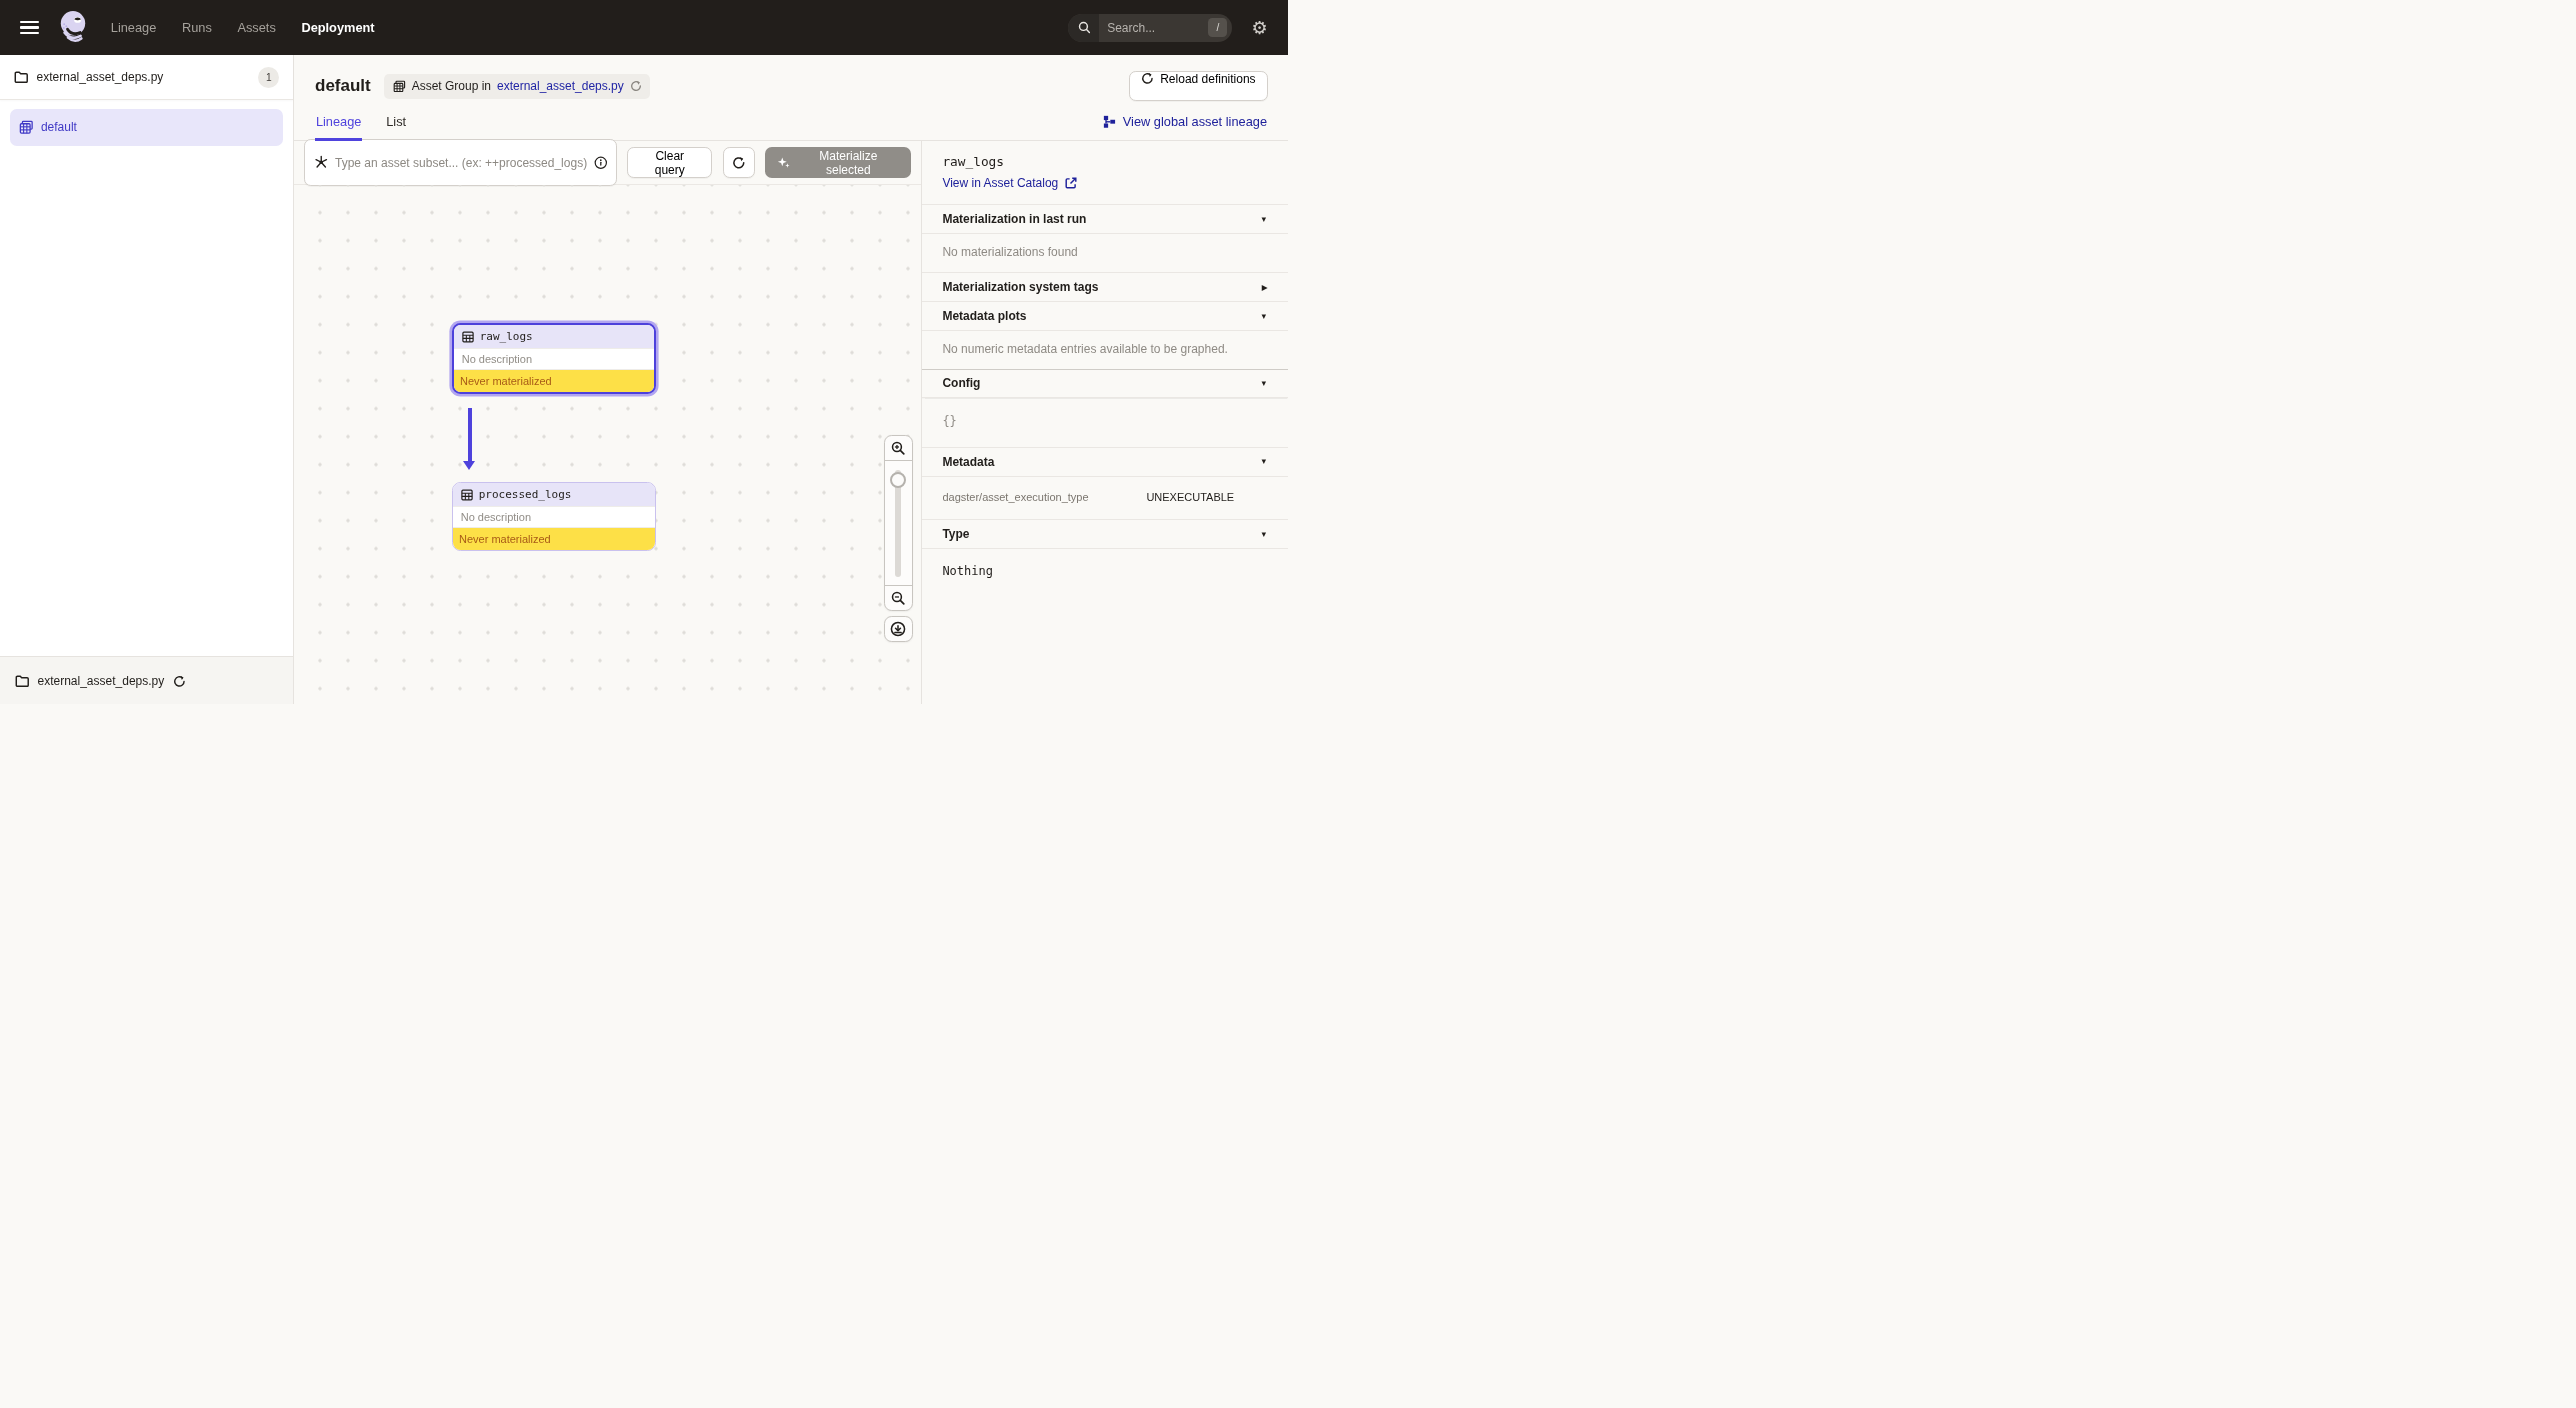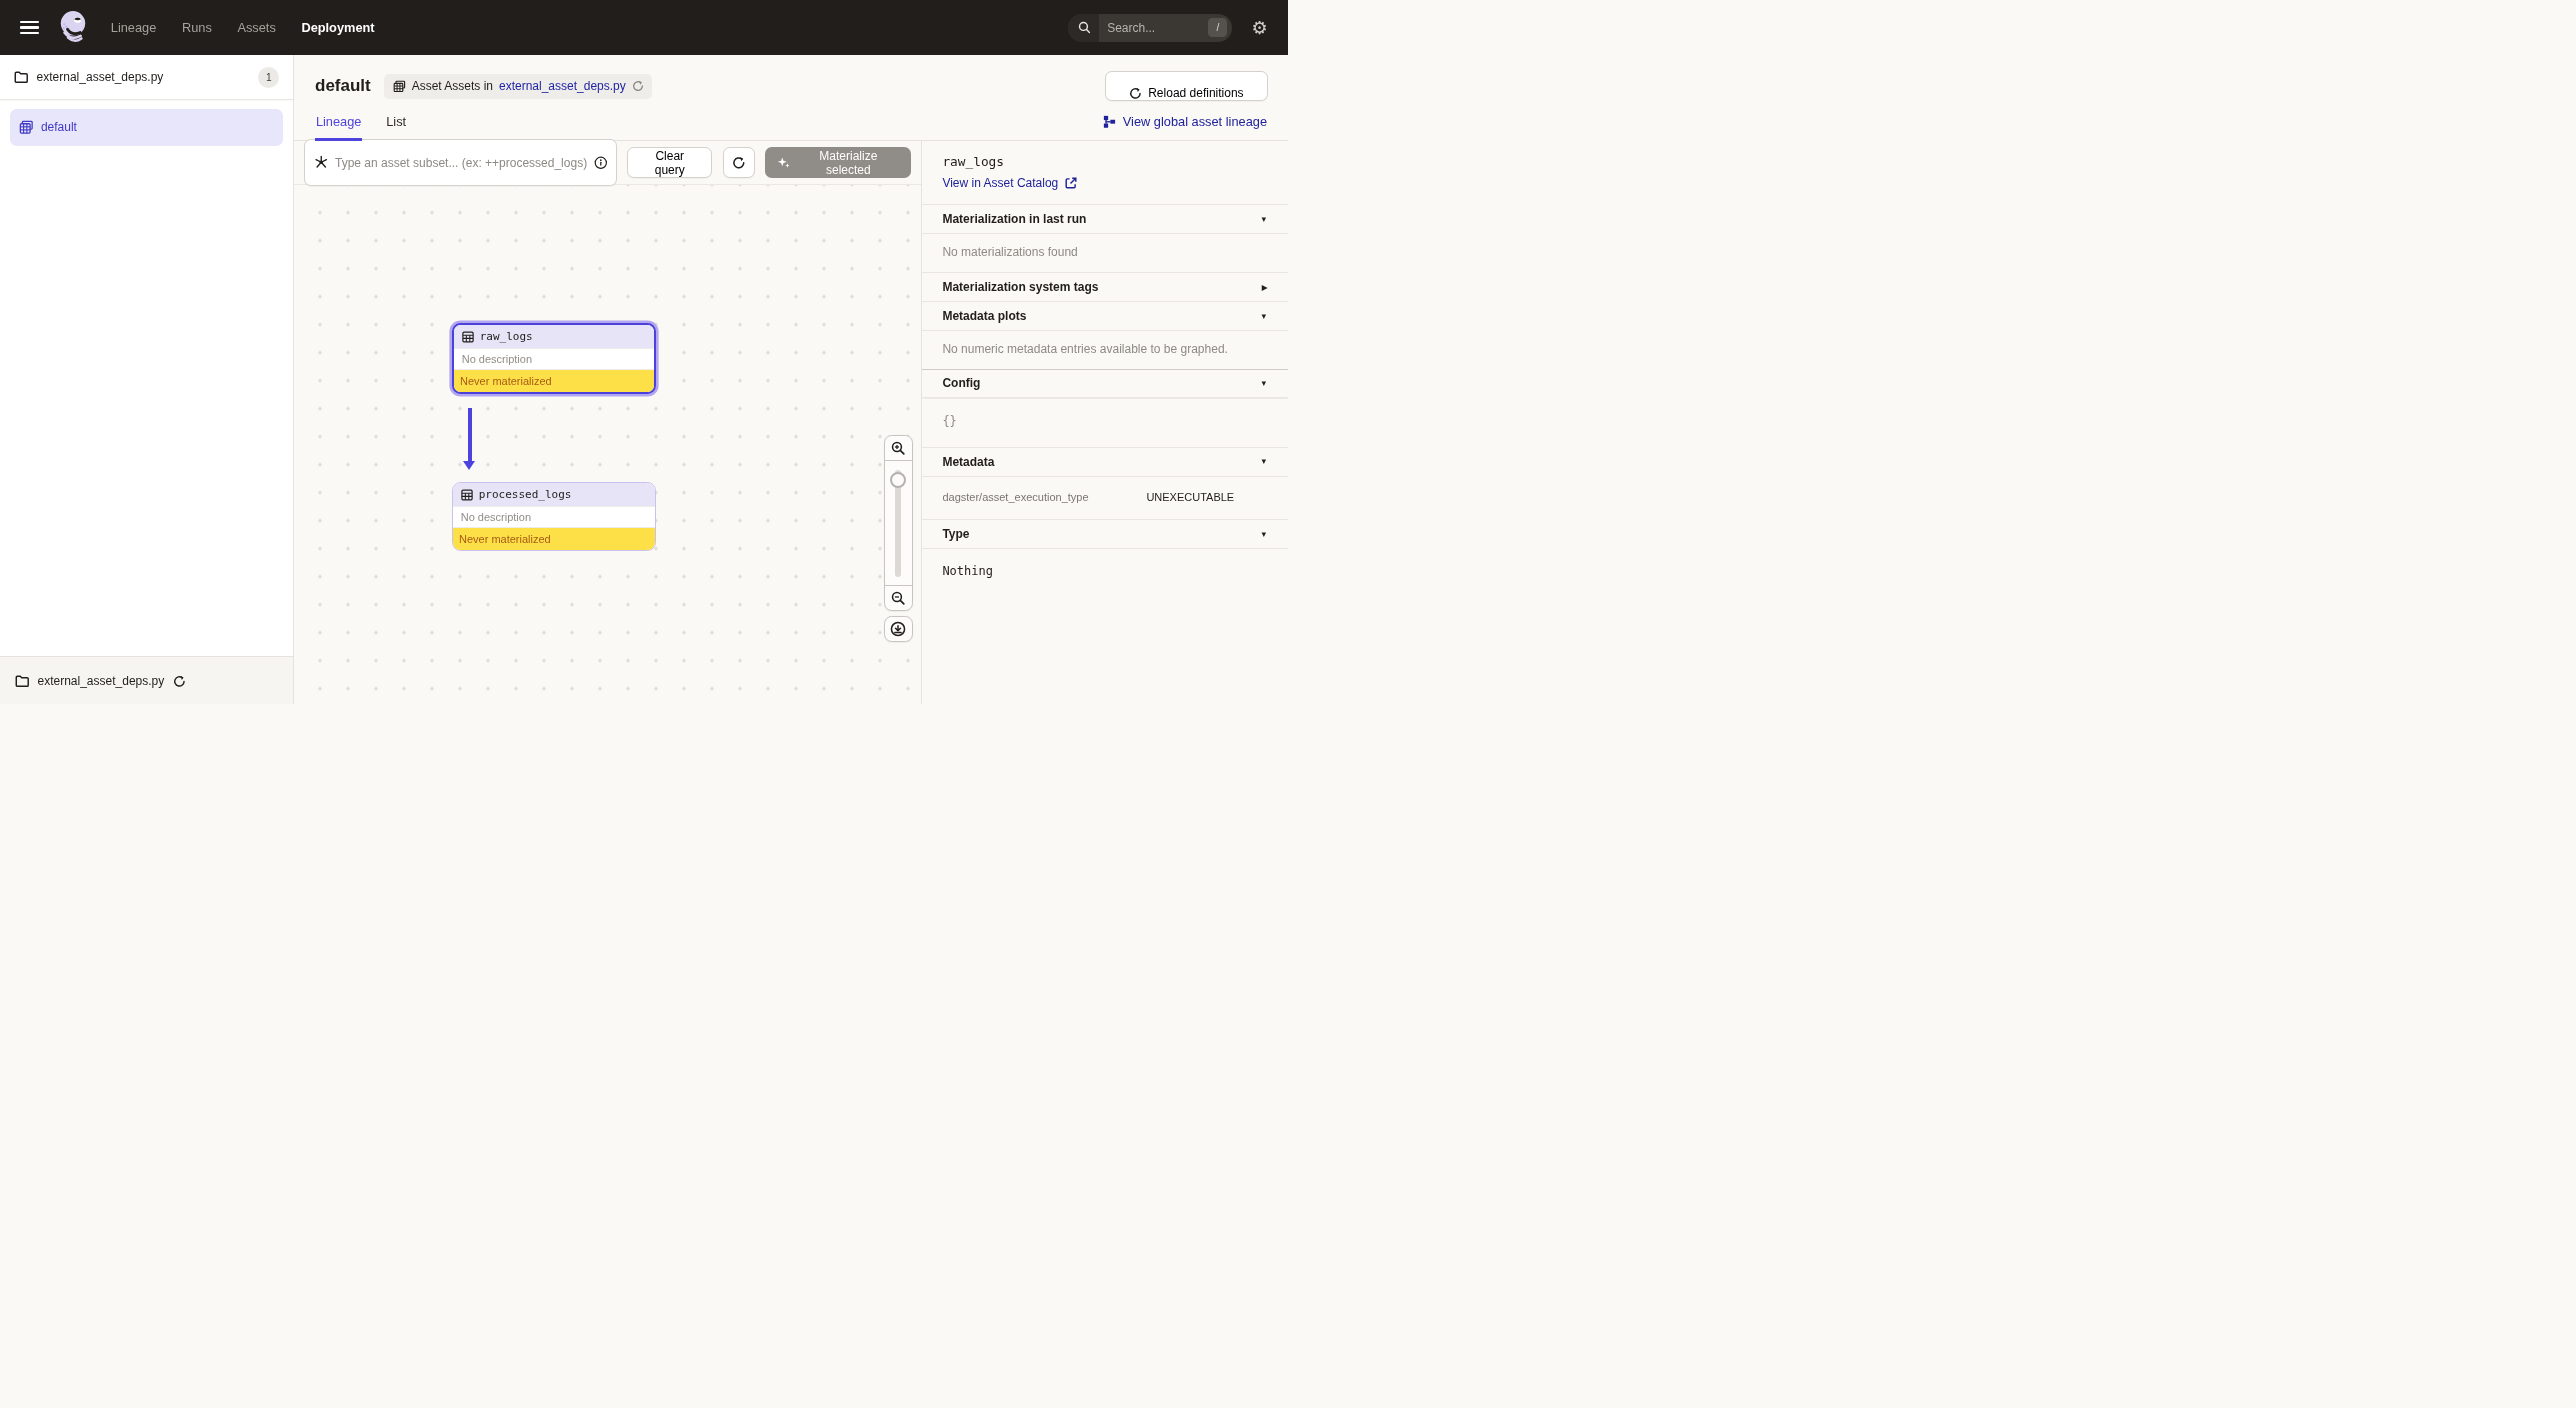--- a/index.html
+++ b/index.html
@@ -36,21 +36,21 @@
   .sidebar-flex { flex:1; }
   .sidebar-footer { height:49px; background:#F6F5F2; border-top:0.9px solid #E6E3DF; display:flex; align-items:center; gap:8.5px; padding:0 14.5px; font-size:12px; }
 
   
   .main { flex:1; display:flex; flex-direction:column; background:#FAF9F6; min-width:0; }
   .page-header { display:flex; align-items:center; padding:16px 20.4px 0 21px; }
   .page-title { font-size:17px; font-weight:700; margin-right:13.6px; }
   .group-pill { display:flex; align-items:center; gap:6px; height:25px; background:#EFEDE9; border-radius:5.1px; padding:0 8.5px; font-size:12px; }
   .group-pill a { color:#2125A5; text-decoration:none; cursor:pointer; }
   .header-spacer { flex:1; }
-  .reload-btn { display:flex; align-items:flex-end; gap:6.8px; height:30px; padding:0 23px; background:#FFFFFF; border:0.9px solid #D4D0CB; border-radius:6.8px; font-size:12px; cursor:pointer; box-shadow:0 0.9px 0.9px rgba(0,0,0,.04); }
+  .reload-btn { display:flex; align-items:flex-start; gap:6.8px; height:30px; padding:0 11px; background:#FFFFFF; border:0.9px solid #D4D0CB; border-radius:6.8px; font-size:12px; cursor:pointer; box-shadow:0 0.9px 0.9px rgba(0,0,0,.04); }
 
   .tabs-row { display:flex; align-items:flex-end; padding:0 21px; height:40px; border-bottom:0.9px solid #E6E3DF; }
   .tab { font-size:12.8px; padding:0 0.9px 11px 0.9px; margin-right:23px; color:#2F2C28; cursor:pointer; position:relative; }
   .tab.active { color:#4F43DD; font-weight:500; }
   .tab.active::after { content:""; position:absolute; left:0; right:0; bottom:-0.9px; height:2.6px; background:#4F43DD; }
   .tabs-spacer { flex:1; }
   .global-lineage { display:flex; align-items:center; gap:6.8px; font-size:12.8px; color:#1F229B; padding-bottom:11px; cursor:pointer; }
 
   .content-row { flex:1; display:flex; min-height:0; }
 
@@ -191,21 +191,21 @@
       <span class="page-title">default</span>
       <div class="group-pill">
         <svg width="12.8" height="12.8" viewBox="0 0 17 17">
             <rect x="4" y="1.6" width="11.4" height="9" rx="1" fill="none" stroke="#211E1B" stroke-width="1.5"></rect>
             <rect x="1.6" y="4.4" width="11.4" height="11" rx="1.2" fill="#EFEDE9" stroke="#211E1B" stroke-width="1.5"></rect>
             <line x1="1.6" y1="8" x2="13" y2="8" stroke="#211E1B" stroke-width="1.3"></line>
             <line x1="1.6" y1="11.6" x2="13" y2="11.6" stroke="#211E1B" stroke-width="1.3"></line>
             <line x1="5.4" y1="4.4" x2="5.4" y2="15.4" stroke="#211E1B" stroke-width="1.3"></line>
             <line x1="9.2" y1="4.4" x2="9.2" y2="15.4" stroke="#211E1B" stroke-width="1.3"></line>
           </svg>
-        <span>Asset Assets in</span>
+        <span>Asset Group in</span>
         <a>external_asset_deps.py</a>
         <svg width="12" height="12" viewBox="0 0 16 16">
             <path d="M13.8 8 A5.8 5.8 0 1 1 11.6 3.5" stroke="#8A8680" stroke-width="1.8" fill="none" stroke-linecap="round"></path>
             <path d="M9.6 1.4 L13.2 3.2 L11 6.2 Z" fill="#8A8680"></path>
           </svg>
       </div>
       <div class="header-spacer"></div>
       <button class="reload-btn">
         <svg width="12.8" height="12.8" viewBox="0 0 16 16">
             <path d="M13.8 8 A5.8 5.8 0 1 1 11.6 3.5" stroke="#211E1B" stroke-width="1.8" fill="none" stroke-linecap="round"></path>

